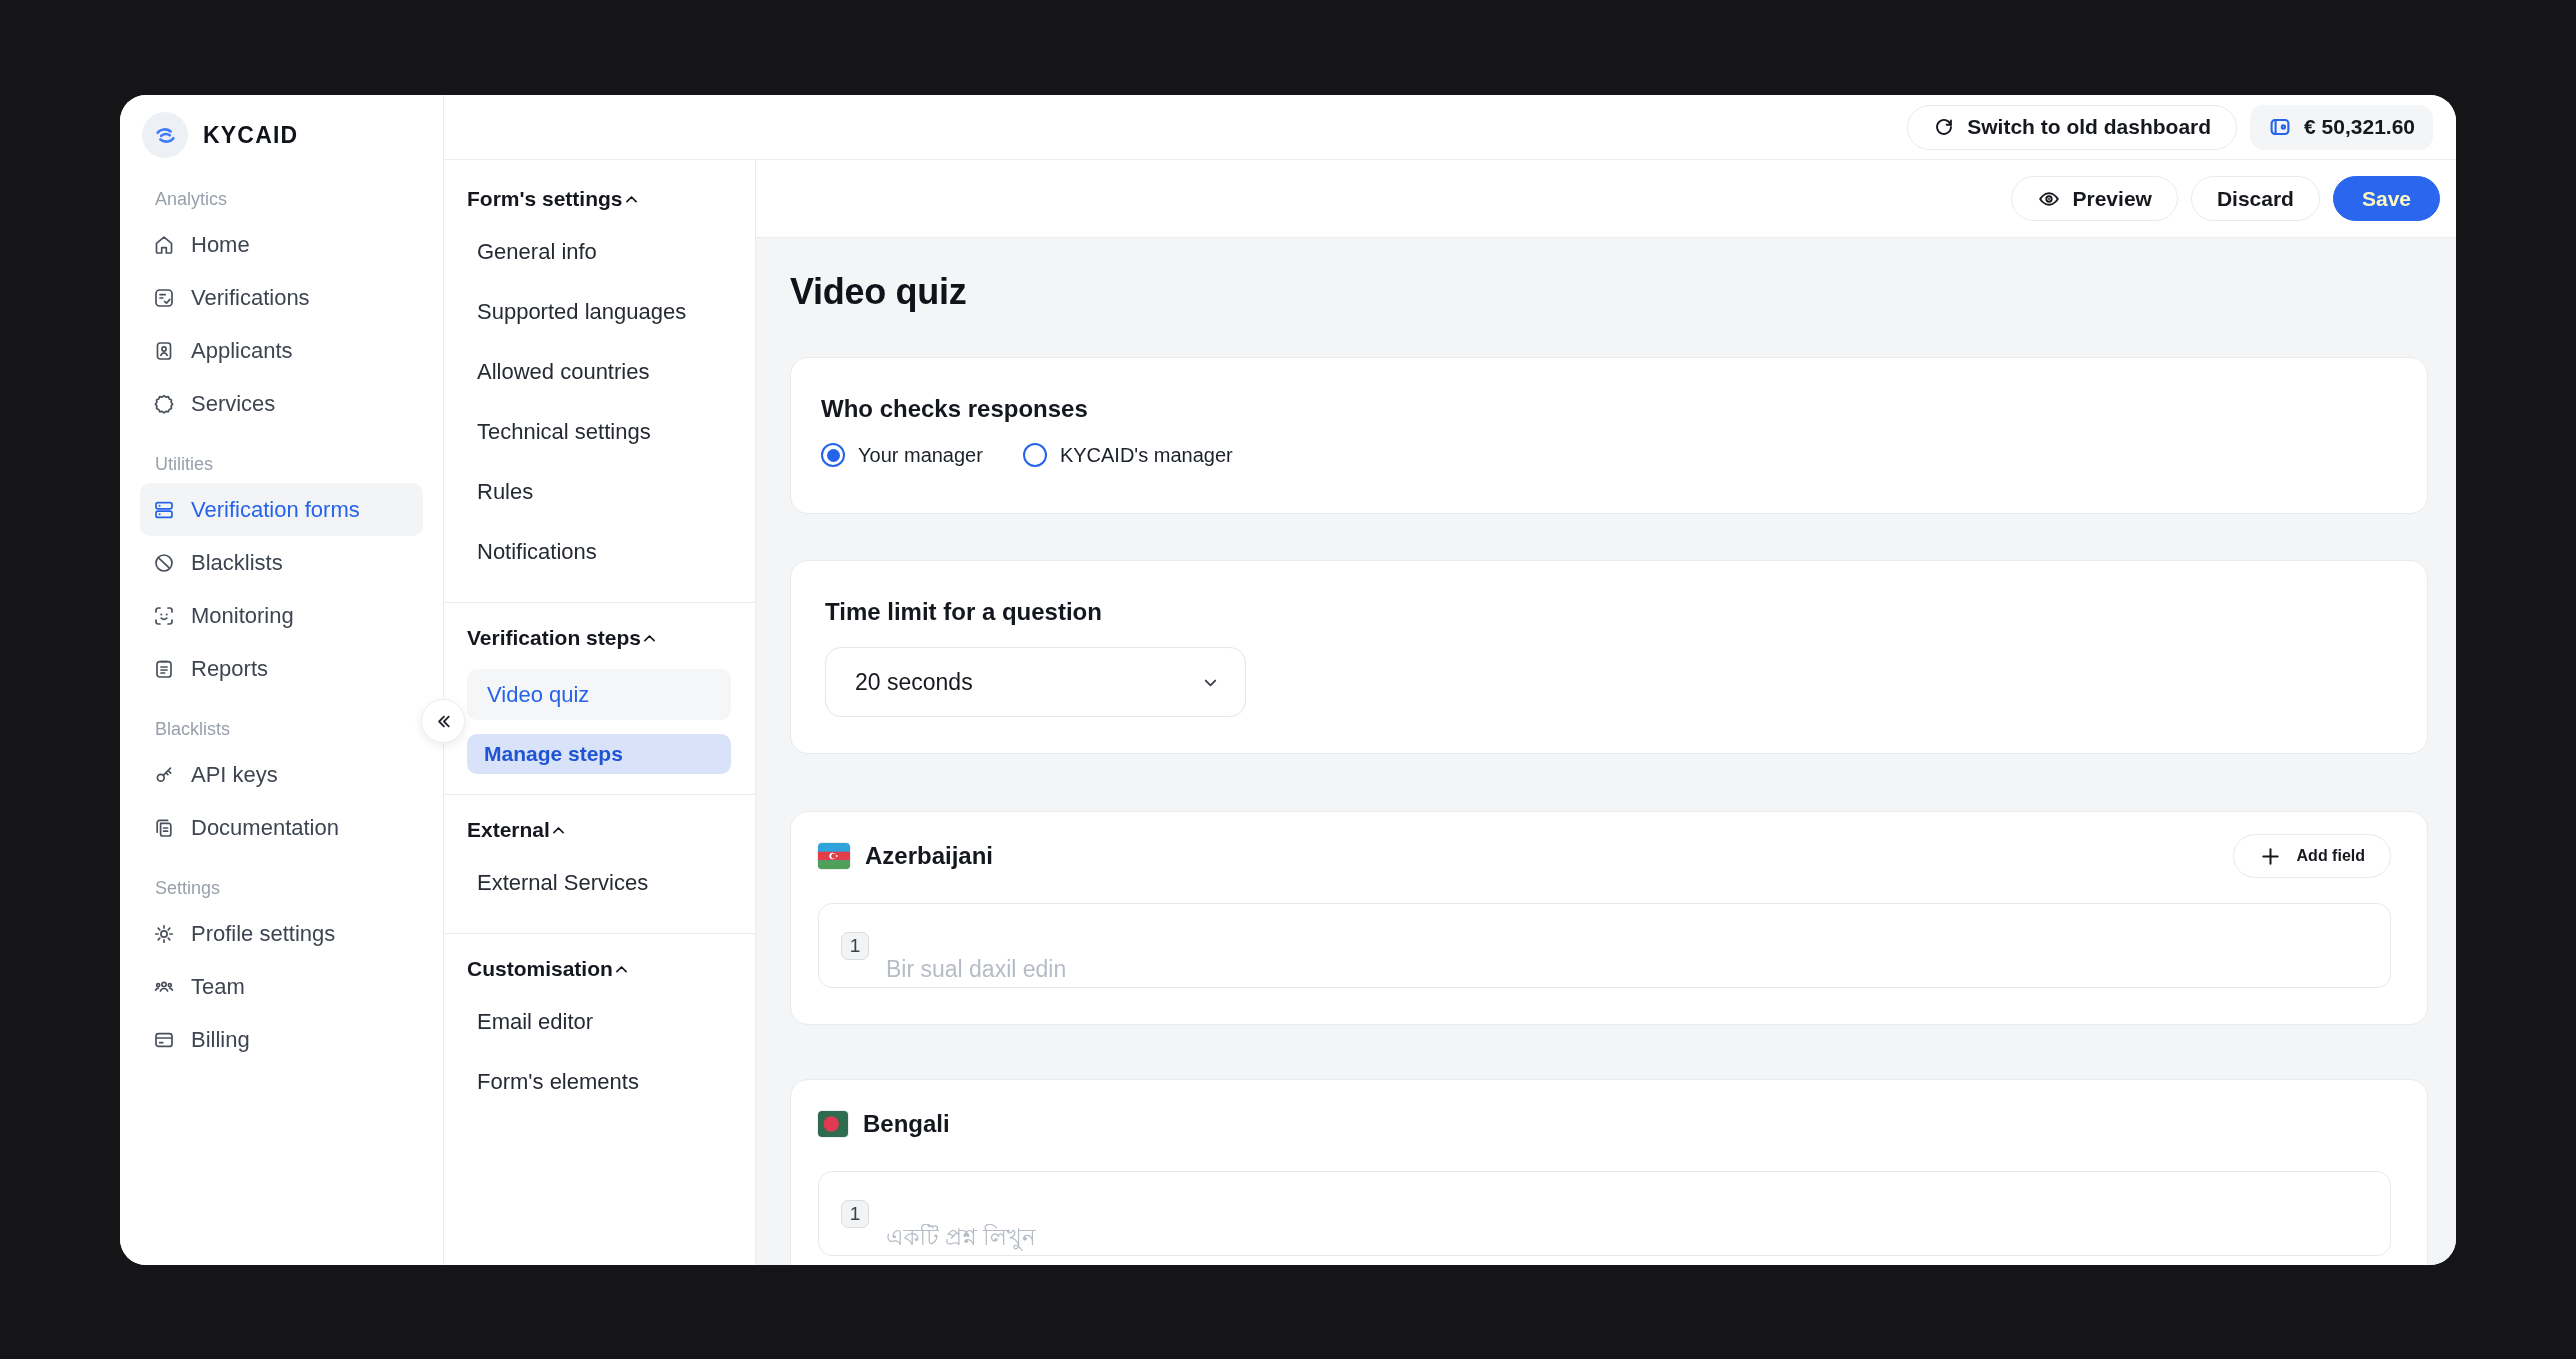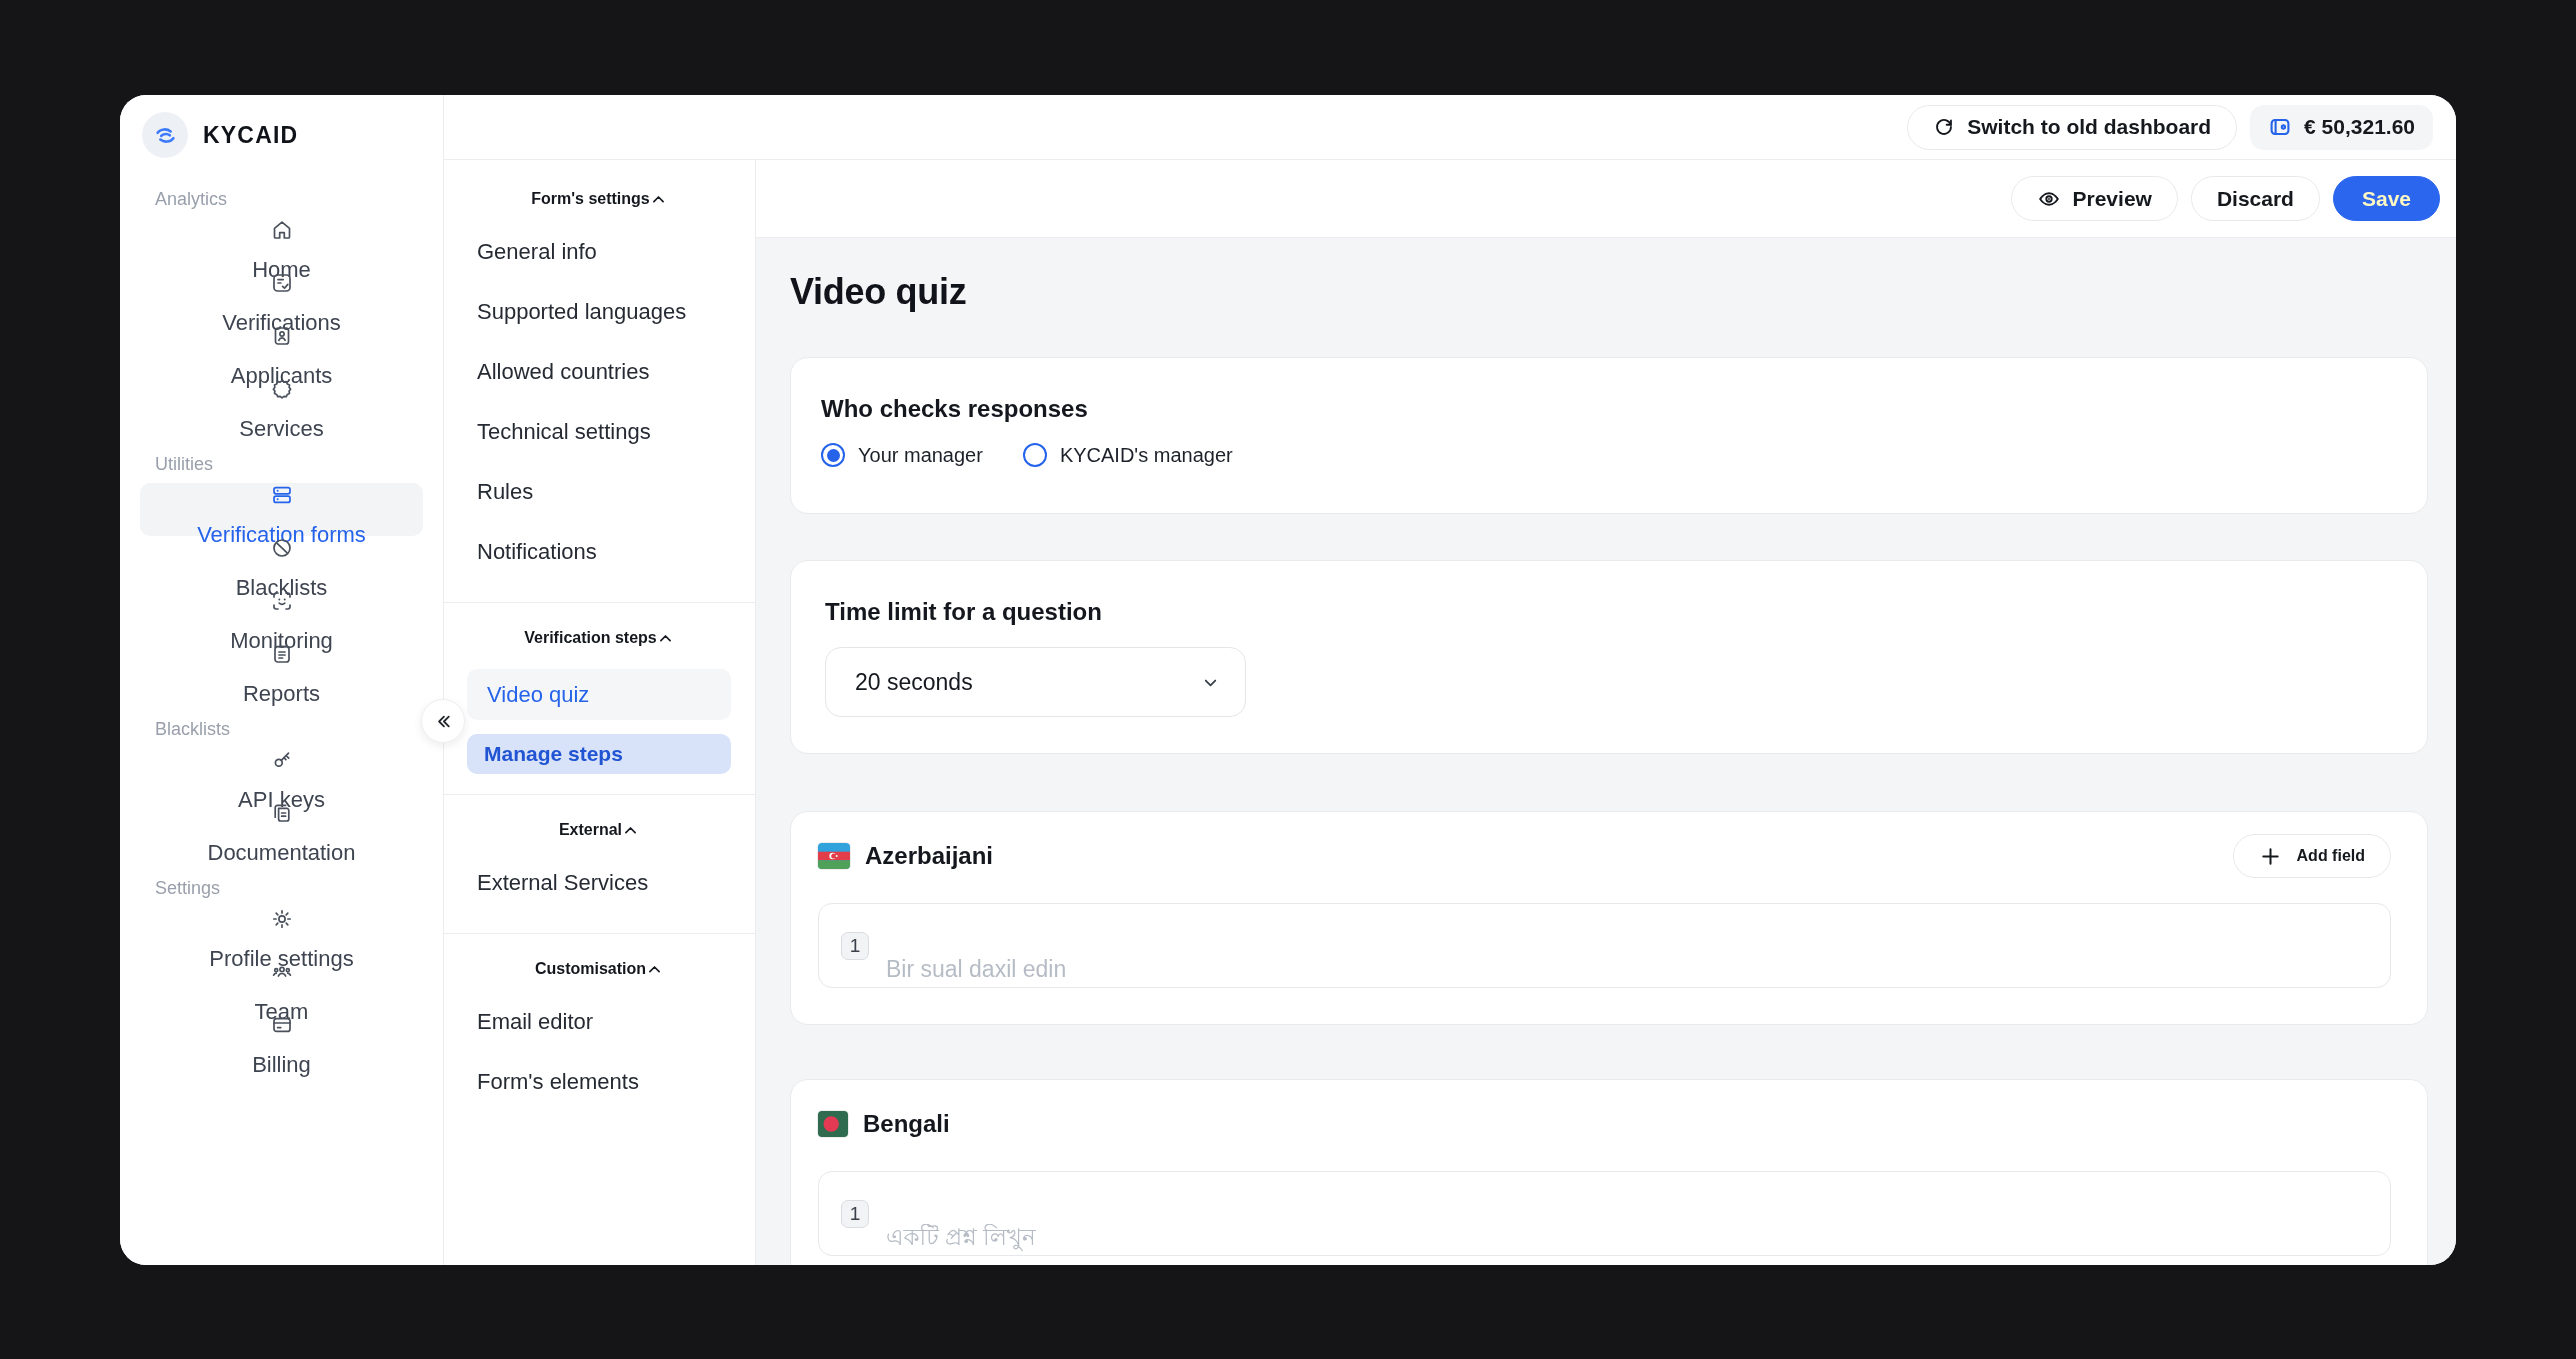--- a/index.html
+++ b/index.html
@@ -16,36 +16,36 @@
     position: absolute; left: 120px; top: 95px; width: 2336px; height: 1170px;
     background: #fff; border-radius: 26px; display: flex; overflow: hidden;
   }
 
   
   .sidebar { width: 324px; min-width: 324px; border-right: 1px solid #ececef; padding: 10px 20px 0; background:#fff; }
   .brand { display: flex; align-items: center; gap: 15px; height: 60px; padding: 0 2px; }
   .logo-circle { width: 46px; height: 46px; border-radius: 50%; background: #edf0f5; display: flex; align-items: center; justify-content: center; }
   .brand-name { font-size: 23px; font-weight: bold; letter-spacing: 1.2px; color: #101319; }
   .s-label { font-size: 18px; color: #99a0ab; margin: 24px 0 8px 15px; }
-  .s-item { height: 53px; border-radius: 10px; display: flex; align-items: center; gap: 15px; padding: 0 12px; font-size: 22px; color: #3e4550; cursor: pointer; flex-direction: column; }
+  .s-item { height: 53px; border-radius: 10px; display: flex; align-items: center; gap: 15px; padding: 0 12px; font-size: 22px; color: #3e4550; cursor: pointer; }
   .s-item .s-ic { width: 24px; height: 24px; display: flex; align-items: center; justify-content: center; }
   .s-item svg { stroke: #4a515c; }
   .s-item svg .fl { fill: #4a515c; stroke: none; }
   .s-item.active { background: #f3f4f6; color: #2563eb; }
   .s-item.active svg { stroke: #2563eb; }
   .s-item.active svg .fl { fill: #2563eb; }
 
   
   .right { flex: 1; display: flex; flex-direction: column; min-width: 0; }
   .topbar { height: 65px; min-height: 65px; background: #fff; border-bottom: 1px solid #ededf0; display: flex; align-items: center; justify-content: flex-end; gap: 13px; padding-right: 23px; }
   .body { flex: 1; display: flex; min-height: 0; }
 
   
   .panel2 { width: 312px; min-width: 312px; background: #fff; border-right: 1px solid #ececef; padding: 16px 24px 0 23px; }
-  .g-head { height: 46px; display: flex; align-items: center; justify-content: center; font-size: 16px; font-weight: bold; color: #14171d; cursor: pointer; }
+  .g-head { height: 46px; display: flex; align-items: center; justify-content: flex-start; font-size: 21px; font-weight: bold; color: #14171d; cursor: pointer; }
   .g-item { height: 60px; display: flex; align-items: center; padding-left: 10px; font-size: 22px; color: #262b33; cursor: pointer; }
   .g-item.active { height: 51px; background: #f5f6f8; border-radius: 10px; color: #2563eb; padding-left: 20px; margin-top: 8px; }
   .manage-btn { height: 40px; width: 100%; border: none; border-radius: 10px; background: #d8e2f8; color: #2154d3; font-size: 21px; font-weight: bold; display: flex; align-items: center; padding-left: 17px; margin-top: 14px; cursor: pointer; font-family: inherit; }
   .p-div { border-top: 1px solid #ececef; margin: 20px -24px 12px -23px; }
 
   
   .main { flex: 1; display: flex; flex-direction: column; min-width: 0; background: #f4f5f6; }
   .toolbar { height: 78px; min-height: 78px; background: #fff; border-bottom: 1px solid #ededf0; display: flex; align-items: center; justify-content: flex-end; gap: 13px; padding-right: 16px; }
   .content { flex: 1; padding: 33px 28px 0 34px; overflow: hidden; }
   .page-title { font-size: 36px; font-weight: bold; color: #101319; letter-spacing: -0.3px; }

